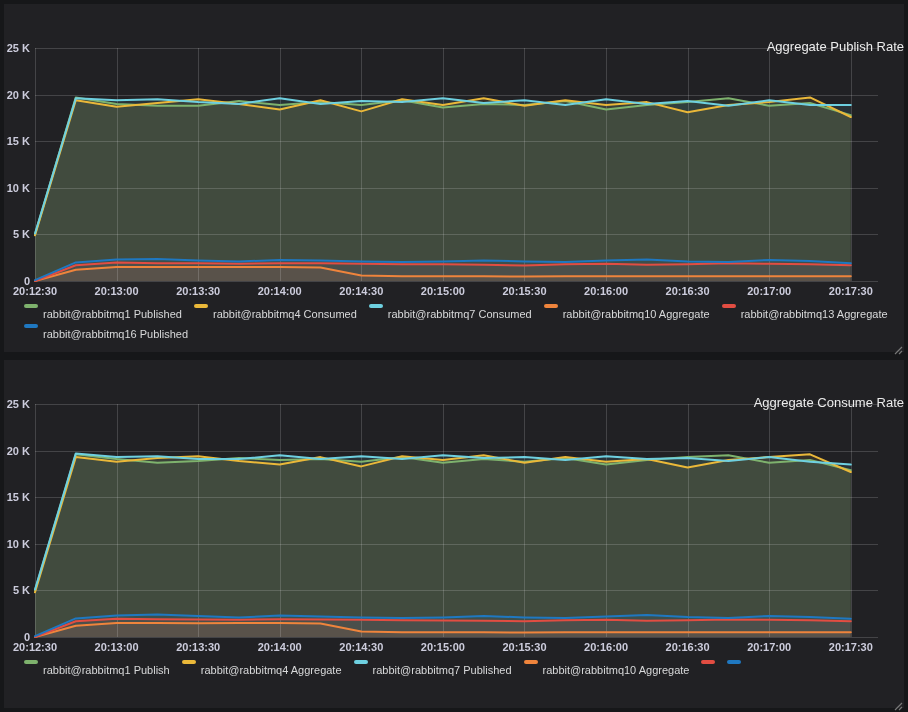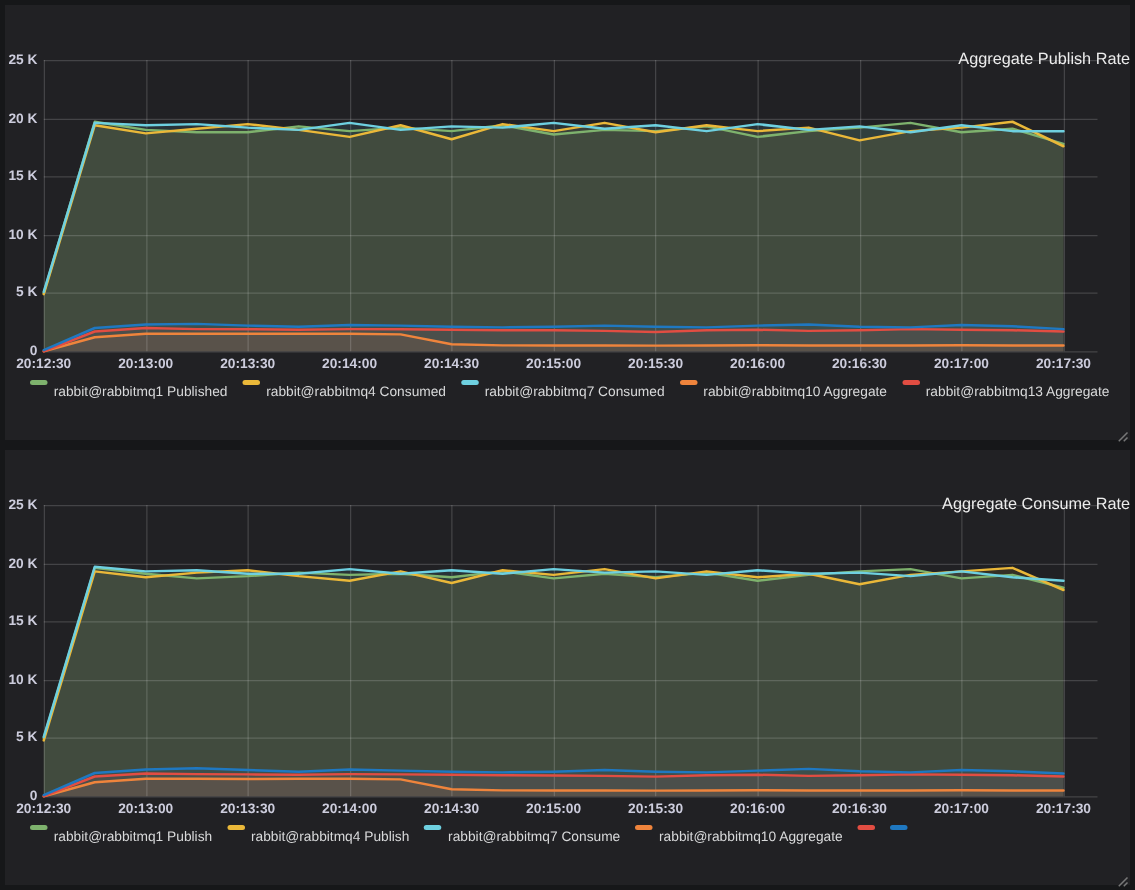--- a/index.html
+++ b/index.html
@@ -128,20 +128,24 @@
           <span class="legend-label">rabbit@rabbitmq7 Consumed</span>
         </div>
         <div class="legend-item">
           <span class="legend-swatch" style="background: rgb(239, 132, 60);"></span>
           <span class="legend-label">rabbit@rabbitmq10 Aggregate</span>
         </div>
         <div class="legend-item">
           <span class="legend-swatch" style="background: rgb(226, 77, 66);"></span>
           <span class="legend-label">rabbit@rabbitmq13 Aggregate</span>
         </div>
+        <div class="legend-item">
+          <span class="legend-swatch" style="background: rgb(31, 120, 193);"></span>
+          <span class="legend-label">rabbit@rabbitmq16 Published</span>
+        </div>
       </div>
     <div class="resize-handle">
       <svg width="10" height="10">
         <path d="M9 2 L2 9 M9 6 L6 9" stroke="#8e8e8e" stroke-width="1.2" fill="none"></path>
       </svg>
     </div>
   </section>
 
   <section class="panel">
     <div class="panel-title">Aggregate Consume Rate</div>
@@ -201,25 +205,25 @@
           <div class="x-tick" style="left: 846.8px;">20:17:30</div>
         </div>
     </div>
     <div class="legend">
         <div class="legend-item">
           <span class="legend-swatch" style="background: rgb(126, 178, 109);"></span>
           <span class="legend-label">rabbit@rabbitmq1 Publish</span>
         </div>
         <div class="legend-item">
           <span class="legend-swatch" style="background: rgb(234, 184, 57);"></span>
-          <span class="legend-label">rabbit@rabbitmq4 Publish</span>
+          <span class="legend-label">rabbit@rabbitmq4 Aggregate</span>
         </div>
         <div class="legend-item">
           <span class="legend-swatch" style="background: rgb(110, 208, 224);"></span>
-          <span class="legend-label">rabbit@rabbitmq7 Consume</span>
+          <span class="legend-label">rabbit@rabbitmq7 Published</span>
         </div>
         <div class="legend-item">
           <span class="legend-swatch" style="background: rgb(239, 132, 60);"></span>
           <span class="legend-label">rabbit@rabbitmq10 Aggregate</span>
         </div>
         <div class="legend-item">
           <span class="legend-swatch" style="background: rgb(226, 77, 66);"></span>
         </div>
         <div class="legend-item">
           <span class="legend-swatch" style="background: rgb(31, 120, 193);"></span>

